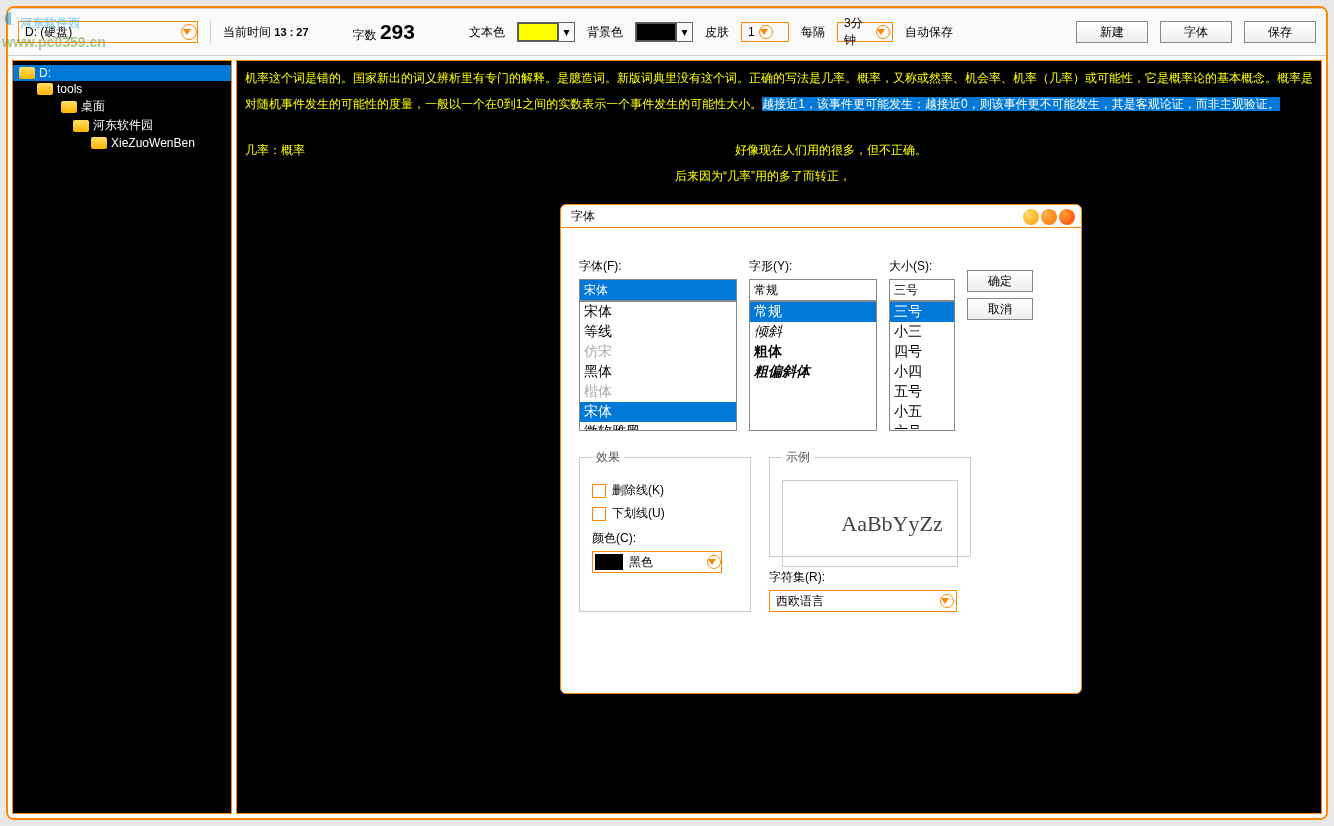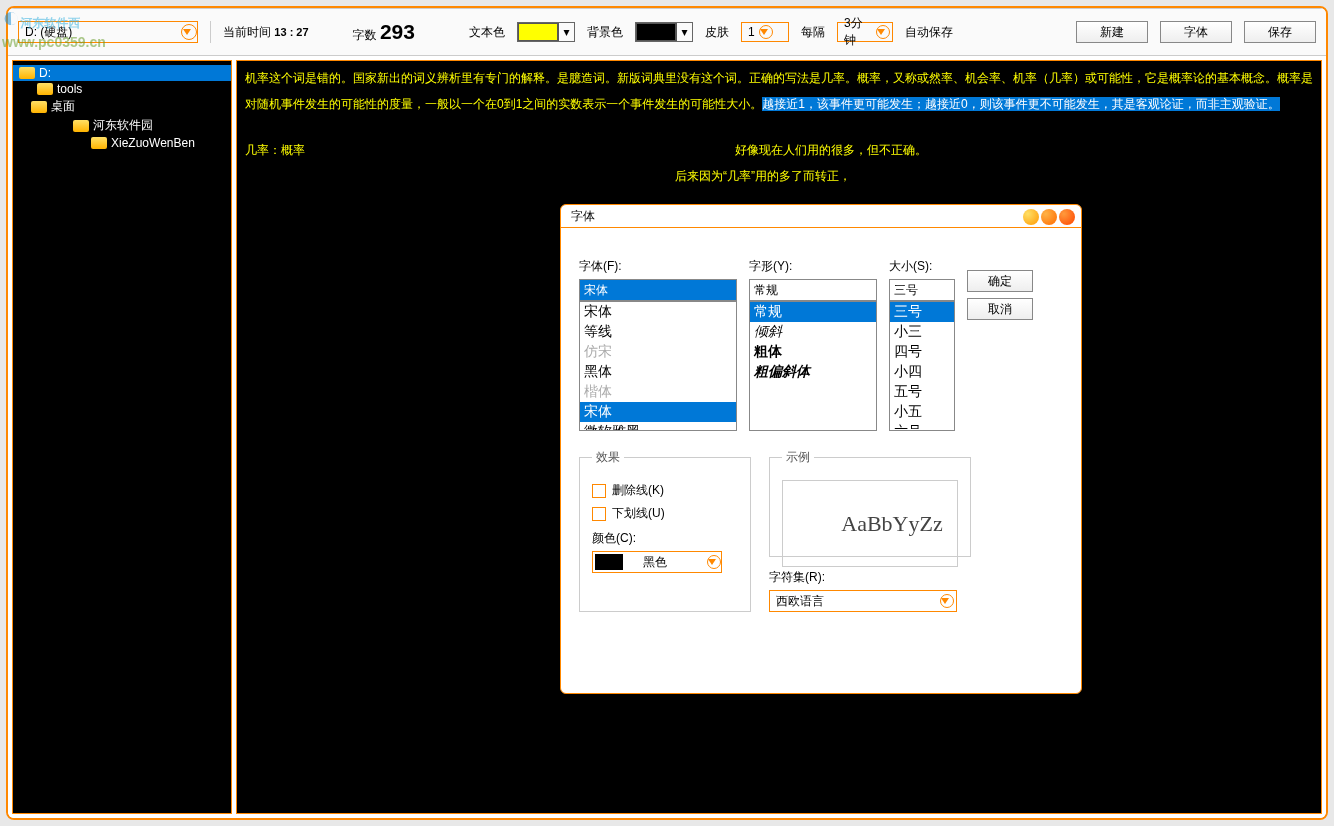--- a/index.html
+++ b/index.html
@@ -133,21 +133,21 @@
   <div class="content">
     <div class="pane tree" id="tree">
         <div class="tree-row sel" style="padding-left: 6px;">
           <span class="folder-icon"></span>
           <span>D:</span>
         </div>
         <div class="tree-row" style="padding-left: 24px;">
           <span class="folder-icon"></span>
           <span>tools</span>
         </div>
-        <div class="tree-row" style="padding-left: 18px;">
+        <div class="tree-row" style="padding-left: 48px;">
           <span class="folder-icon"></span>
           <span>桌面</span>
         </div>
         <div class="tree-row" style="padding-left: 60px;">
           <span class="folder-icon"></span>
           <span>河东软件园</span>
         </div>
         <div class="tree-row" style="padding-left: 78px;">
           <span class="folder-icon"></span>
           <span>XieZuoWenBen</span>
@@ -219,21 +219,21 @@
         <div class="chk">
           <span class="chkbox"></span>
           <span>删除线(K)</span>
         </div>
         <div class="chk">
           <span class="chkbox"></span>
           <span>下划线(U)</span>
         </div>
         <div style="margin-top:8px">颜色(C):</div>
         <div class="colorsel" style="margin-top:4px">
-          <span style="display:flex;align-items:flex-start;gap:20px">
+          <span style="display:flex;align-items:flex-start;gap:6px">
               <span class="sw"></span>
               <span>黑色</span>
             </span>
           <span class="dd-arrow-wrap" style="width:14px;height:14px">
               <span class="dd-arrow"></span>
             </span>
         </div>
       </fieldset>
 
       <div class="col">

